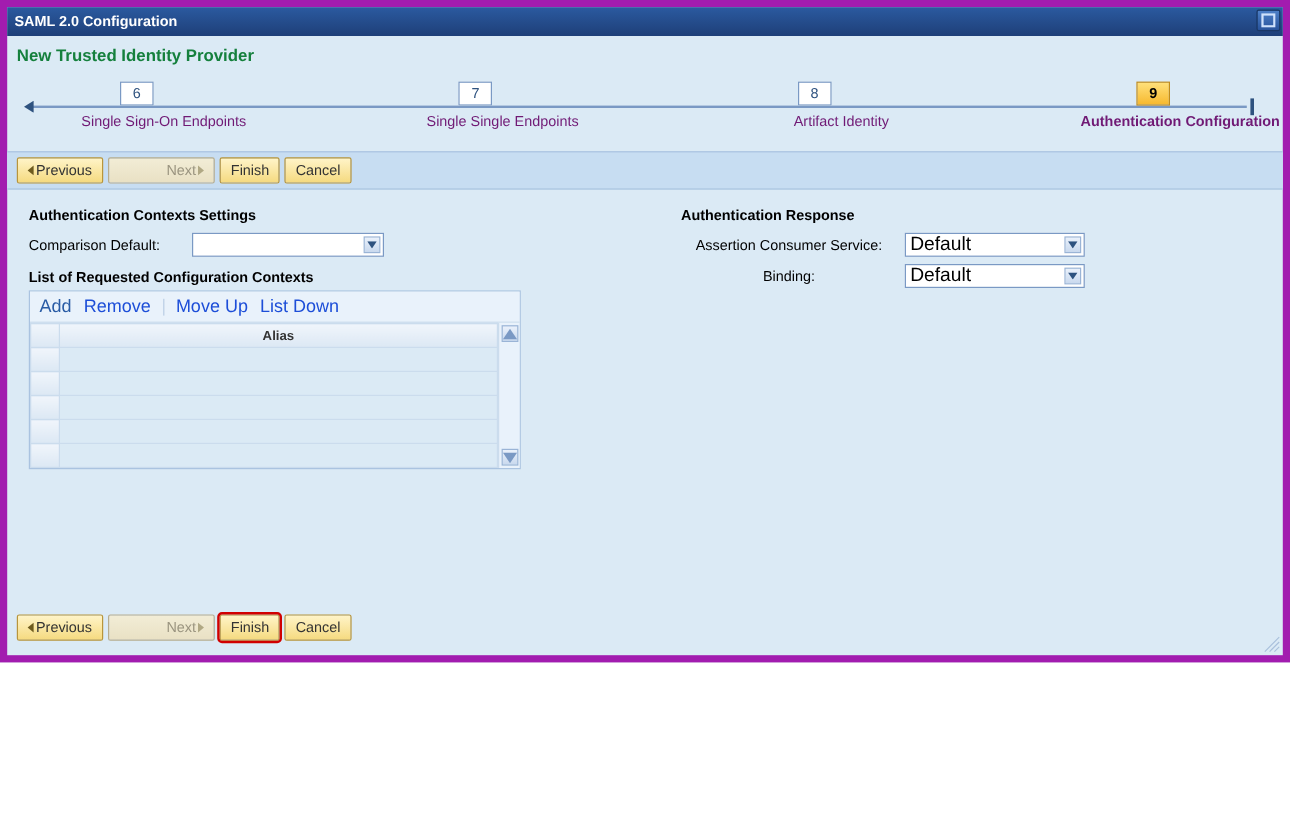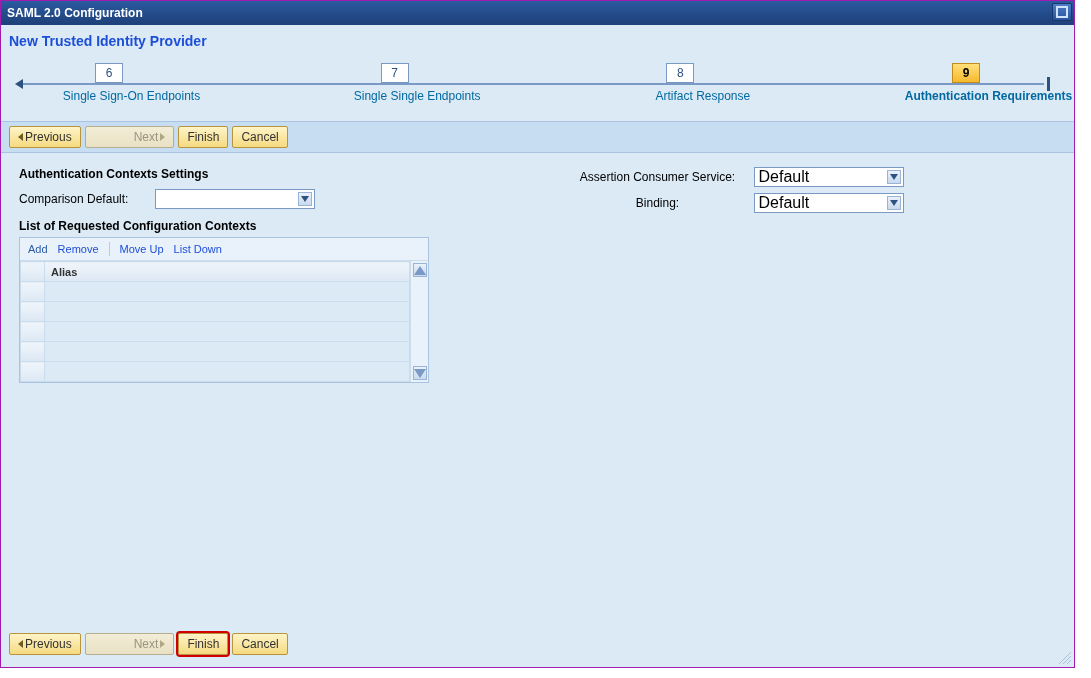--- a/index.html
+++ b/index.html
@@ -1,35 +1,35 @@
 <!DOCTYPE html>
 <html><head>
 <meta charset="utf-8">
 <style>
   * { box-sizing: border-box; }
   html, body { margin:0; padding:0; font-family: Arial, Helvetica, sans-serif; font-size:12px; color:#000; }
   body { background:#fff; width:1091px; height:678px; overflow:hidden; position:relative; }
 
-  .window { width:1075px; height:668px; border:1px solid #a21caf; background:#dbeaf5; position:relative; margin:0; }
+  .window { width:1075px; height:552px; border:6px solid #a21caf; background:#dbeaf5; position:relative; margin:0; }
   .title-bar { height:24px; background: linear-gradient(#2b5aa0, #1e3f78); color:#fff; font-weight:bold; display:flex; align-items:center; padding:0 6px; font-size:12px; position:relative; }
   .title-bar .max-btn { position:absolute; right:2px; top:2px; width:20px; height:18px; background:linear-gradient(#4c7fc7,#28539b); border:1px solid #1a3765; border-radius:2px; display:flex; align-items:center; justify-content:center; cursor:pointer; }
   .title-bar .max-btn svg { width:12px; height:12px; }
 
-  .subtitle { padding:8px 8px 4px 8px; font-size:14px; font-weight:bold; color:#1d4ed8; }
+  .subtitle { padding:8px 8px 4px 8px; font-size:14px; font-weight:bold; color:#15803d; }
 
   
   .roadmap { padding:10px 8px 18px 8px; position:relative; }
   .roadmap-line { position:absolute; left:20px; right:30px; top:30px; height:2px; background:#7a99c4; }
   .roadmap-end-l { position:absolute; left:14px; top:26px; }
   .roadmap-end-r { position:absolute; right:24px; top:24px; width:3px; height:14px; background:#2e527f; }
   .steps { display:flex; justify-content:space-between; position:relative; }
   .step { display:flex; flex-direction:column; align-items:center; width:200px; position:relative; z-index:1; }
   .step .box { width:28px; height:20px; border:1px solid #7a99c4; background:#fff; display:flex; align-items:center; justify-content:center; font-size:12px; color:#2e527f; margin-bottom:6px; }
   .step.active .box { background:linear-gradient(#ffe07a,#f7b92f); border-color:#c28c1a; color:#000; font-weight:bold; }
-  .step .label { font-size:12px; color:#0369a1; white-space:nowrap;margin-left:45px; }
+  .step .label { font-size:12px; color:#701a75; white-space:nowrap;margin-left:45px; }
   .step.active .label { font-weight:bold; }
 
   
   .action-bar { background:#c7ddf2; border-top:1px solid #aac3e0; border-bottom:1px solid #aac3e0; padding:4px 8px; display:flex; gap:4px; }
   .btn { height:22px; padding:0 8px; font-size:12px; border:1px solid #b8953b; background:linear-gradient(#fff4c8,#f5da80); border-radius:2px; cursor:pointer; display:inline-flex; align-items:center; gap:2px; color:#333; }
   .btn.disabled { border-color:#b7ad8f; background:linear-gradient(#f2edd6,#e9e1c4); color:#9b9580; cursor:default;padding-left:48px; }
   .btn .arrow { display:inline-block; width:0; height:0; }
   .arrow.left { border-top:4px solid transparent; border-bottom:4px solid transparent; border-right:5px solid #6e5b1e; }
   .arrow.right { border-top:4px solid transparent; border-bottom:4px solid transparent; border-left:5px solid #b0a884; }
   .btn.highlight { outline:2px solid #d10000; outline-offset:0; }
@@ -43,29 +43,29 @@
   .form-row label.left { text-align:left; width:130px; }
   .select { height:20px; width:150px; border:1px solid #7a99c4; background:#fff; position:relative; cursor:pointer; display:flex; align-items:center; padding:0 18px 0 4px; font-size:16px; }
   .select.wide { width:160px; }
   .select .caret { position:absolute; right:2px; top:2px; width:14px; height:14px; background:linear-gradient(#eaf1fb,#c9d9ee); border:1px solid #9ab4d6; display:flex; align-items:center; justify-content:center; }
   .caret svg { width:8px; height:6px; }
 
   .sub-section-title { font-weight:bold; margin:10px 0 4px 0; }
 
   
   .table-panel { border:1px solid #aac3e0; width:410px; }
-  .table-toolbar { background:#e9f2fb; border-bottom:1px solid #cbdced; padding:4px 8px; display:flex; align-items:center; gap:10px; font-size:11px; }
+  .table-toolbar { background:#e9f2fb; border-bottom:1px solid #cbdced; padding:4px 8px; display:flex; align-items:center; gap:10px; font-size:15px; }
   .tb-btn { color:#2a5ca5; cursor:pointer; }
   .tb-btn.disabled { color:#1d4ed8; cursor:default; }
   .tb-sep { width:1px; height:14px; background:#b8cde4; }
   .grid-wrap { display:flex; }
   .grid { flex:1; border-collapse:collapse; width:100%; }
   .grid th, .grid td { border:1px solid #cbdced; height:20px; font-size:11px; text-align:left; padding:0 6px; }
   .grid th.rowh { width:24px; background:linear-gradient(#f0f5fb,#dce8f4); }
-  .grid thead th { background:linear-gradient(#f0f5fb,#dce8f4); color:#333; }
+  .grid thead th { background:linear-gradient(#f0f5fb,#dce8f4); color:#333;text-align:center; }
   .grid tbody td.rowh { background:linear-gradient(#f0f5fb,#dce8f4); }
   .scroll-col { width:18px; background:#e9f2fb; border-left:1px solid #cbdced; position:relative; }
   .scroll-btn { position:absolute; left:2px; width:14px; height:14px; background:linear-gradient(#eaf1fb,#c9d9ee); border:1px solid #9ab4d6; display:flex; align-items:center; justify-content:center; }
   .scroll-btn.top { top:2px; }
   .scroll-btn.bottom { bottom:2px; }
 
   .bottom-bar { position:absolute; left:8px; bottom:12px; display:flex; gap:4px; }
 
   .resize-grip { position:absolute; right:1px; bottom:1px; width:16px; height:16px; }
   .resize-grip svg { width:16px; height:16px; opacity:.5; }
@@ -95,25 +95,25 @@
       <div class="step">
         <div class="box">6</div>
         <div class="label">Single Sign-On Endpoints</div>
       </div>
       <div class="step">
         <div class="box">7</div>
         <div class="label">Single Single Endpoints</div>
       </div>
       <div class="step">
         <div class="box">8</div>
-        <div class="label">Artifact Response</div>
+        <div class="label">Artifact Identity</div>
       </div>
       <div class="step active">
         <div class="box">9</div>
-        <div class="label">Authentication Requirements</div>
+        <div class="label">Authentication Configuration</div>
       </div>
     </div>
   </div>
 
   <div class="action-bar">
     <button class="btn">
         <span class="arrow left"></span>
         <span>Previous</span>
       </button>
     <button class="btn disabled">
@@ -192,20 +192,21 @@
                 <svg viewBox="0 0 8 6">
                   <polygon points="0,0 8,0 4,6" fill="#7a99c4"></polygon>
                 </svg>
               </div>
           </div>
         </div>
       </div>
     </div>
 
     <div class="col">
+      <div class="section-title">Authentication Response</div>
       <div class="form-row">
         <label>Assertion Consumer Service:</label>
         <div class="select">
           <span>Default</span>
           <span class="caret">
               <svg viewBox="0 0 8 6">
                 <polygon points="0,0 8,0 4,6" fill="#2e527f"></polygon>
               </svg>
             </span>
         </div>

